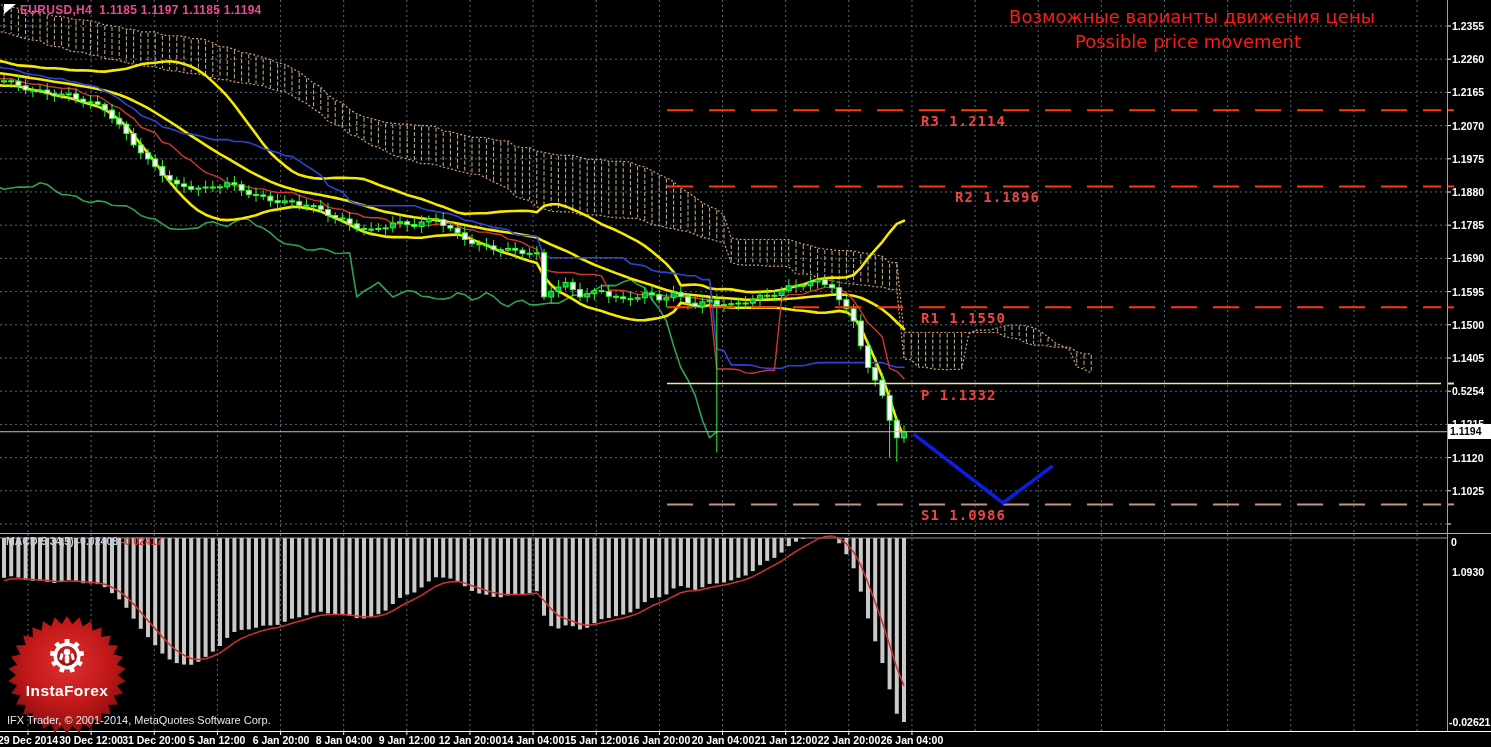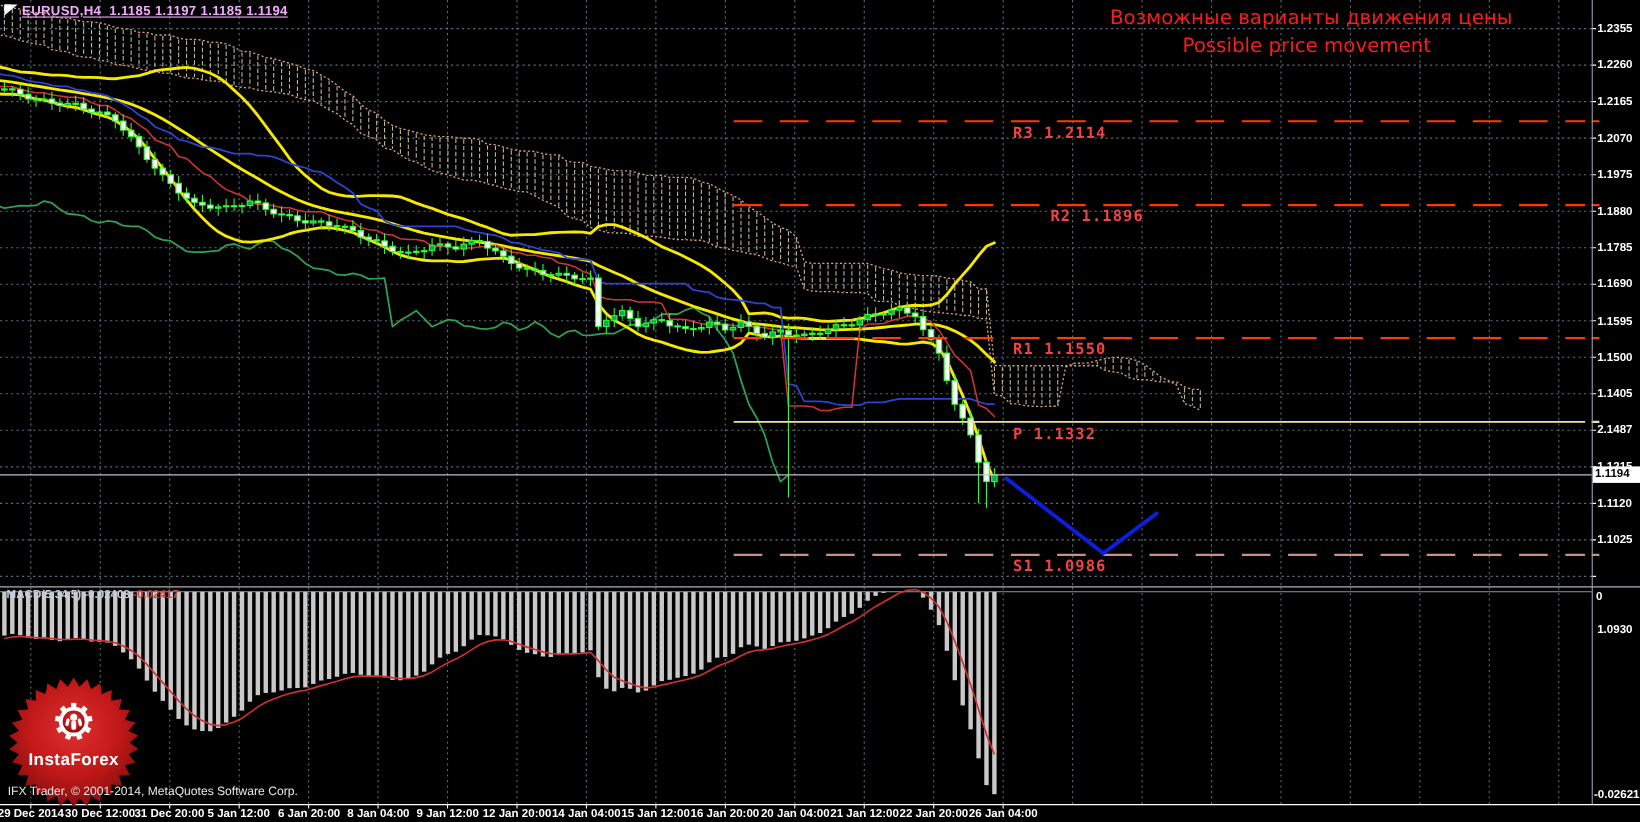--- a/index.html
+++ b/index.html
@@ -1,20 +1,20 @@
 <!DOCTYPE html>
 <html><head>
 <meta charset="utf-8">
 <style>
   html,body{margin:0;padding:0;background:#000;}
   #screen{position:relative;width:1491px;height:747px;background:#000;overflow:hidden;
           font-family:"Liberation Sans",sans-serif;}
   #plot{position:absolute;left:0;top:0;}
   .ovl{position:absolute;white-space:nowrap;}
-  .title{left:20px;top:3px;color:#f0abfc;font:bold 12px "Liberation Sans",sans-serif;letter-spacing:.3px;text-decoration:underline;}
+  .title{left:20px;top:3px;color:#ec4899;font:bold 12px "Liberation Sans",sans-serif;letter-spacing:.3px;}
   .dd-icon{position:absolute;left:4px;top:4px;width:0;height:0;border-left:6px solid #fff;
            border-top:5px solid #fff;border-right:6px solid transparent;border-bottom:5px solid transparent;}
   .ann{color:#fb1b1b;font:18px "DejaVu Sans",sans-serif;transform:translateX(-50%);}
   .pivot-label{position:absolute;color:#ef4444;font:bold 14px "DejaVu Sans Mono",monospace;
                letter-spacing:1px;text-shadow:1px 1px 0 #000;}
   .p-axis{position:absolute;left:1452px;color:#fff;font:bold 10.5px "Liberation Sans",sans-serif;transform:translateY(-50%);}
   .t-axis{position:absolute;top:734px;color:#fff;font:bold 10.5px "Liberation Sans",sans-serif;transform:translateX(-50%);}
   .m-axis{position:absolute;left:1451px;color:#fff;font:bold 10.5px "Liberation Sans",sans-serif;}
   .macd-label{left:6px;top:535px;font:bold 10.5px "Liberation Sans",sans-serif;}
   .macd-label .nm{color:#c9ced8;} .macd-label .v1{color:#c9ced8;} .macd-label .v2{color:#d24040;}
@@ -763,21 +763,21 @@
     <div class="p-axis" style="top:59px;">1.2260</div>
     <div class="p-axis" style="top:92px;">1.2165</div>
     <div class="p-axis" style="top:126px;">1.2070</div>
     <div class="p-axis" style="top:159px;">1.1975</div>
     <div class="p-axis" style="top:192px;">1.1880</div>
     <div class="p-axis" style="top:225px;">1.1785</div>
     <div class="p-axis" style="top:258px;">1.1690</div>
     <div class="p-axis" style="top:292px;">1.1595</div>
     <div class="p-axis" style="top:325px;">1.1500</div>
     <div class="p-axis" style="top:358px;">1.1405</div>
-    <div class="p-axis" style="top:391px;">2.1487</div>
+    <div class="p-axis" style="top:391px;">0.5254</div>
     <div class="p-axis" style="top:424px;">1.1215</div>
     <div class="p-axis" style="top:458px;">1.1120</div>
     <div class="p-axis" style="top:491px;">1.1025</div>
     <div class="p-axis" style="top:524px;margin-top:48px;">1.0930</div>
     <div class="t-axis" style="left:28px;">29 Dec 2014</div>
     <div class="t-axis" style="left:91px;">30 Dec 12:00</div>
     <div class="t-axis" style="left:154px;">31 Dec 20:00</div>
     <div class="t-axis" style="left:217px;">5 Jan 12:00</div>
     <div class="t-axis" style="left:281px;">6 Jan 20:00</div>
     <div class="t-axis" style="left:344px;">8 Jan 04:00</div>

